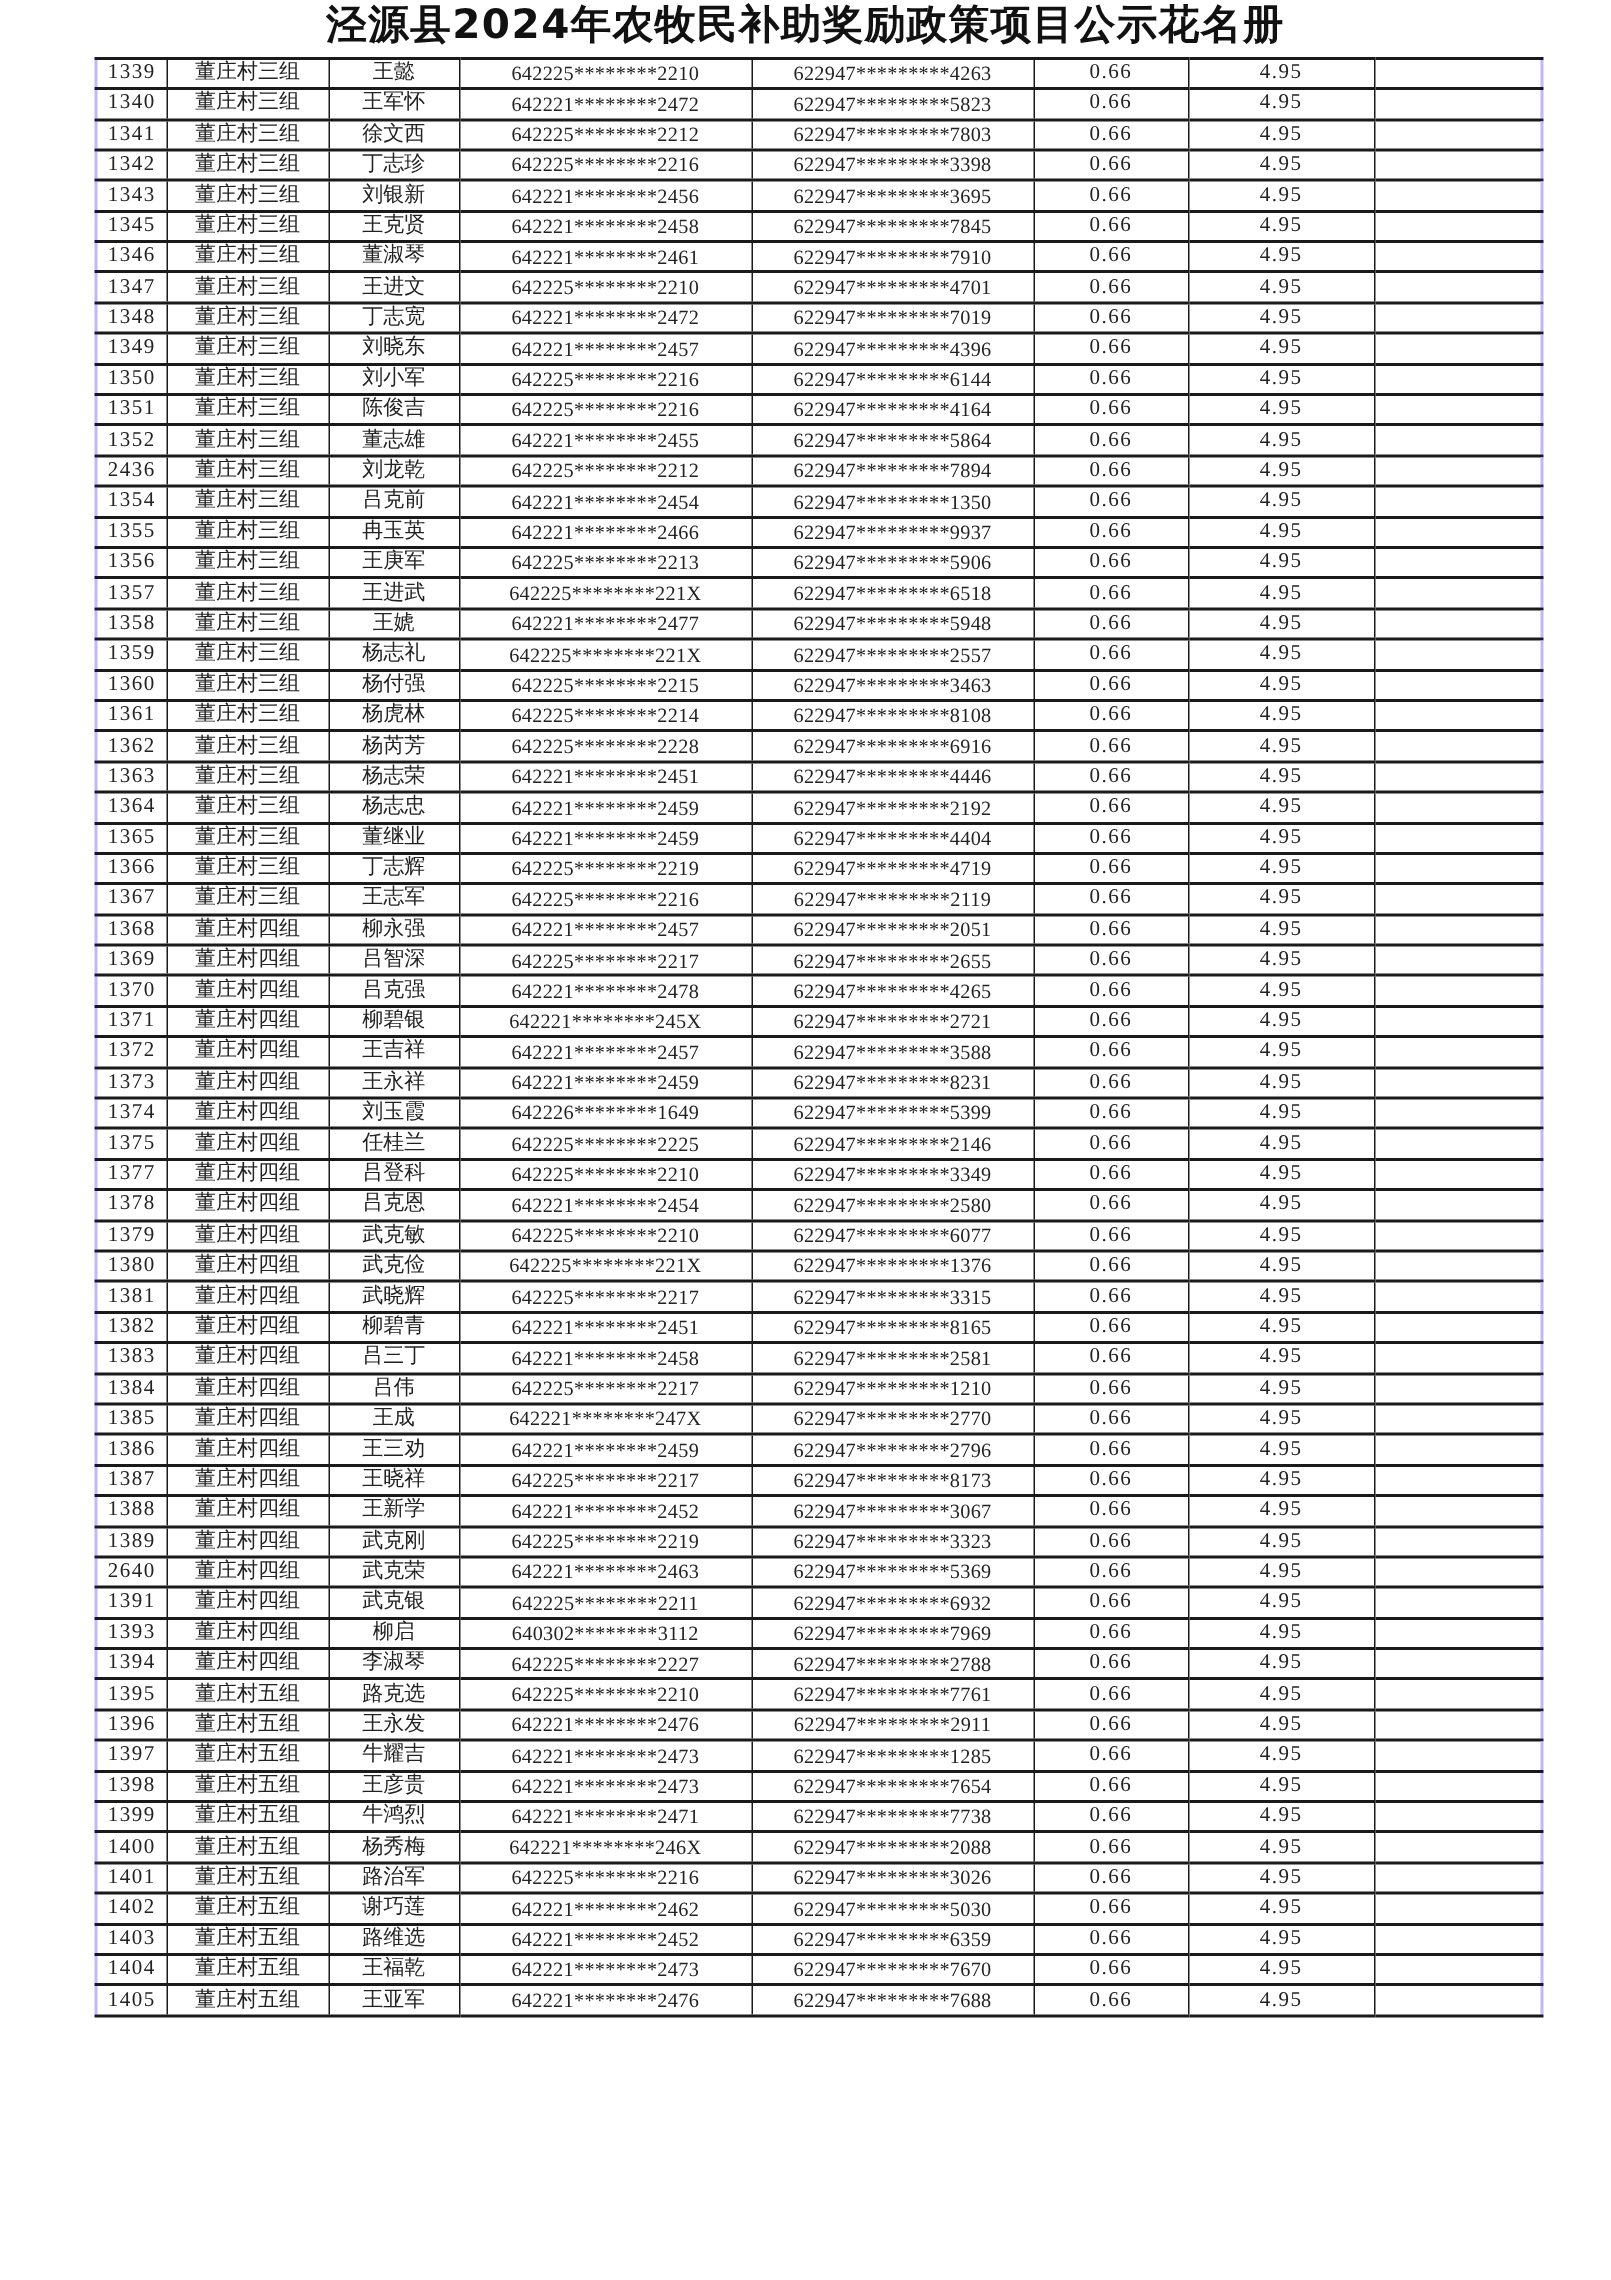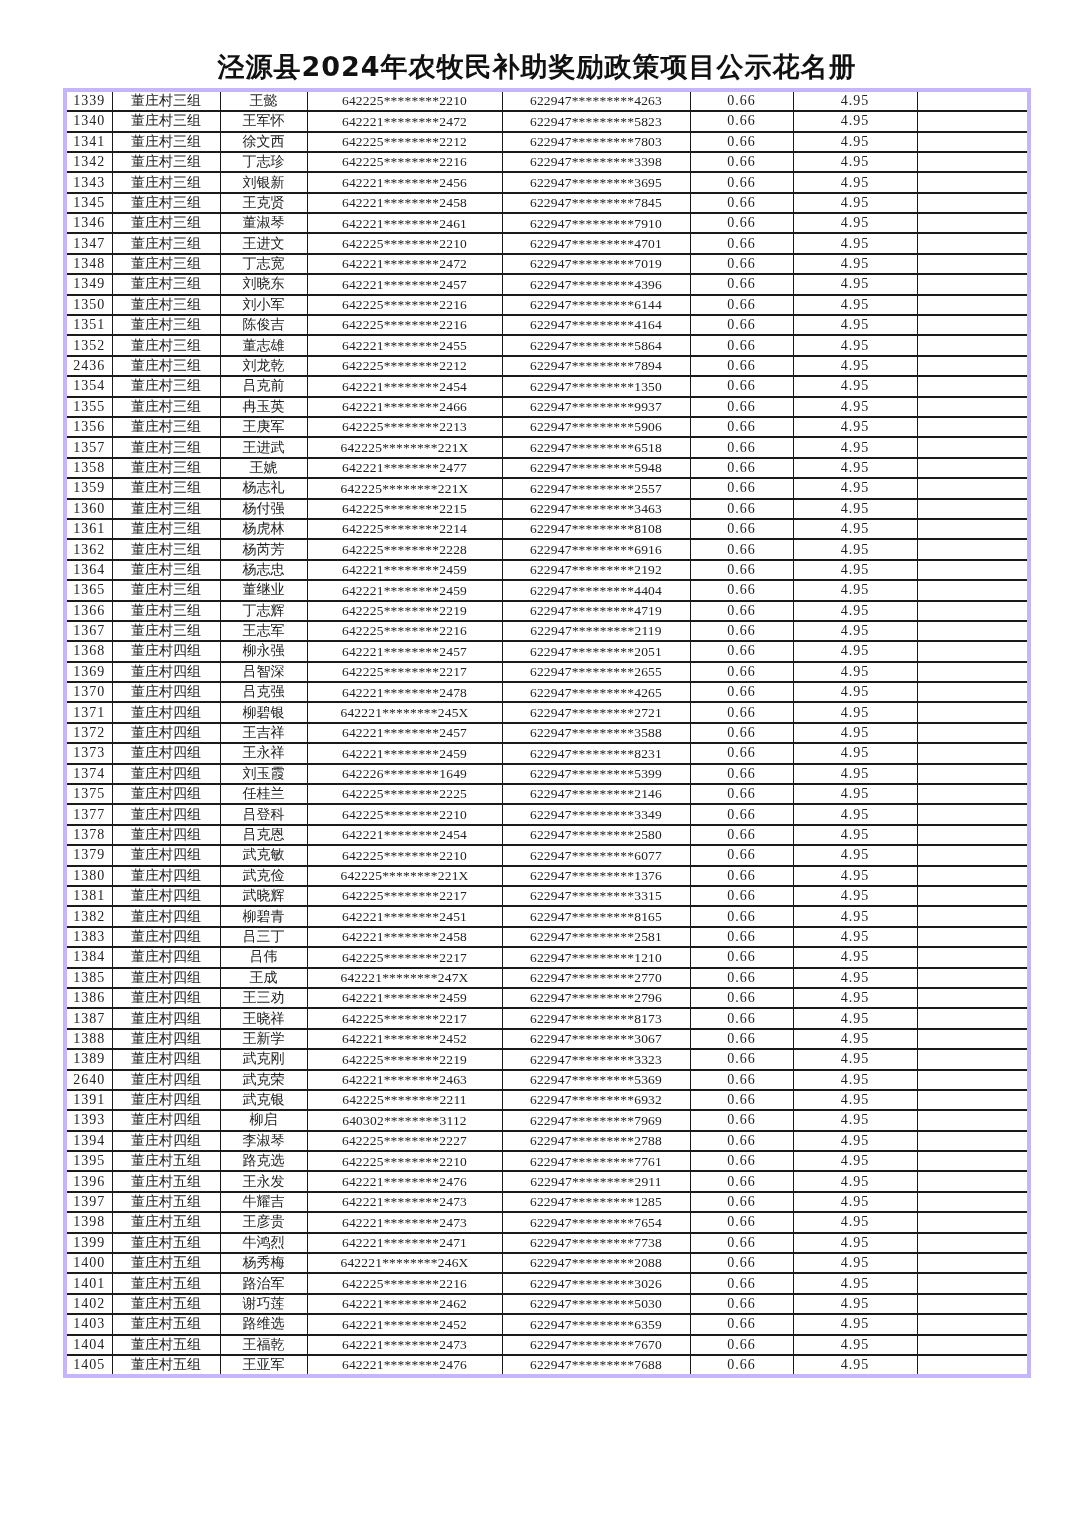--- a/index.html
+++ b/index.html
@@ -11,21 +11,20 @@
     width: 1074px;
     height: 1520px;
     font-family: "Liberation Serif", "DejaVu Serif", serif;
     color: #1f1f1f;
     position: relative;
   }
   .page {
     width: 1074px;
     height: 1520px;
     box-sizing: border-box;
-    padding-top: 50px;
   }
   .doc-title {
     margin: 0 0 4px 0;
     text-align: center;
     font-family: "DejaVu Sans", "Liberation Sans", sans-serif;
     font-weight: bold;
     font-size: 27px;
     letter-spacing: 1px;
     color: #111;
     line-height: 1.25;
@@ -45,21 +44,21 @@
     height: 18.4px;
     padding: 0 2px;
     text-align: center;
     vertical-align: middle;
     white-space: nowrap;
     overflow: hidden;
     line-height: 1;
     color: #222;
   }
   table.roster {
-    border: 4px solid #c4b5fd;
+    border: 2px solid #c4b5fd;
   }
   td.c-num { letter-spacing: 1px; }
   td.c-id, td.c-acct { letter-spacing: 0.2px; font-size: 13.5px; }
 </style>
 </head>
 <body>
 
 <div class="page">
   <h1 class="doc-title">泾源县2024年农牧民补助奖励政策项目公示花名册</h1>
 
@@ -299,20 +298,30 @@
           <td class="c-num">1362</td>
           <td class="c-group">董庄村三组</td>
           <td class="c-name">杨芮芳</td>
           <td class="c-id">642225********2228</td>
           <td class="c-acct">622947*********6916</td>
           <td class="c-num">0.66</td>
           <td class="c-num">4.95</td>
           <td class="c-note"></td>
         </tr>
         <tr>
+          <td class="c-num">1363</td>
+          <td class="c-group">董庄村三组</td>
+          <td class="c-name">杨志荣</td>
+          <td class="c-id">642221********2451</td>
+          <td class="c-acct">622947*********4446</td>
+          <td class="c-num">0.66</td>
+          <td class="c-num">4.95</td>
+          <td class="c-note"></td>
+        </tr>
+        <tr>
           <td class="c-num">1364</td>
           <td class="c-group">董庄村三组</td>
           <td class="c-name">杨志忠</td>
           <td class="c-id">642221********2459</td>
           <td class="c-acct">622947*********2192</td>
           <td class="c-num">0.66</td>
           <td class="c-num">4.95</td>
           <td class="c-note"></td>
         </tr>
         <tr>

